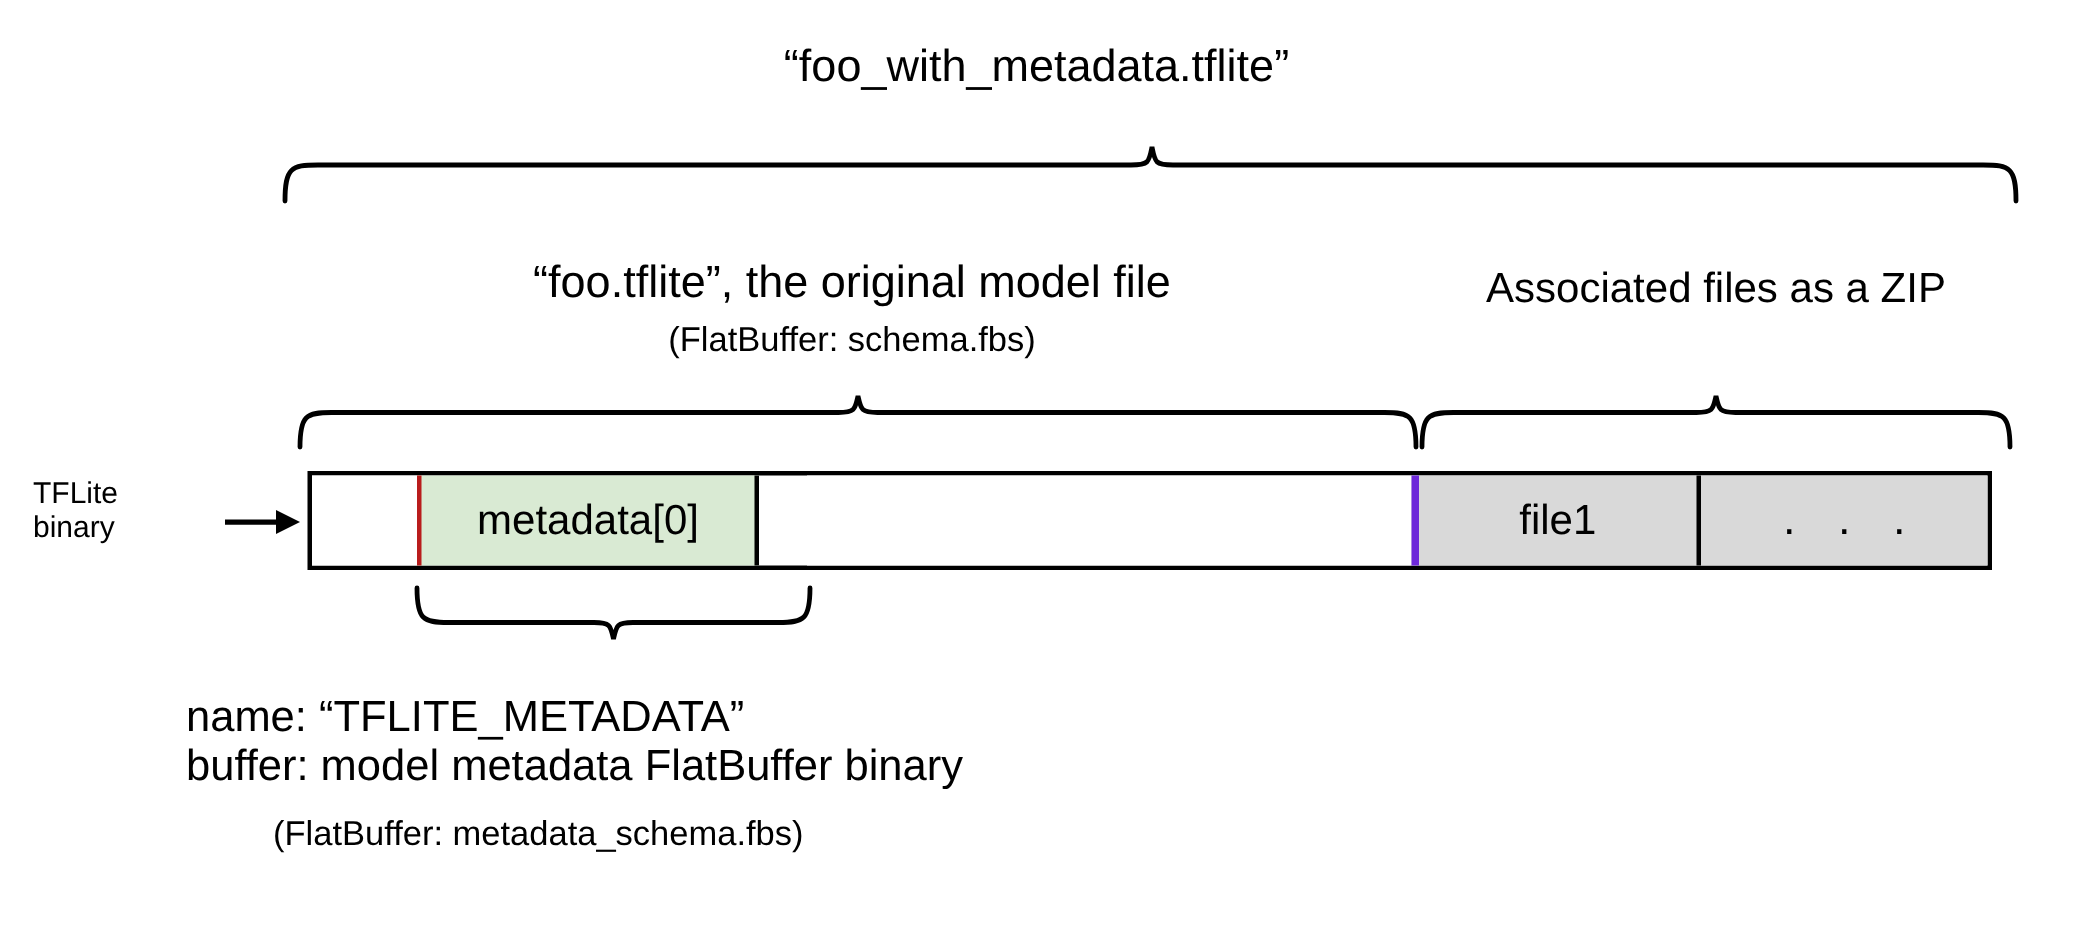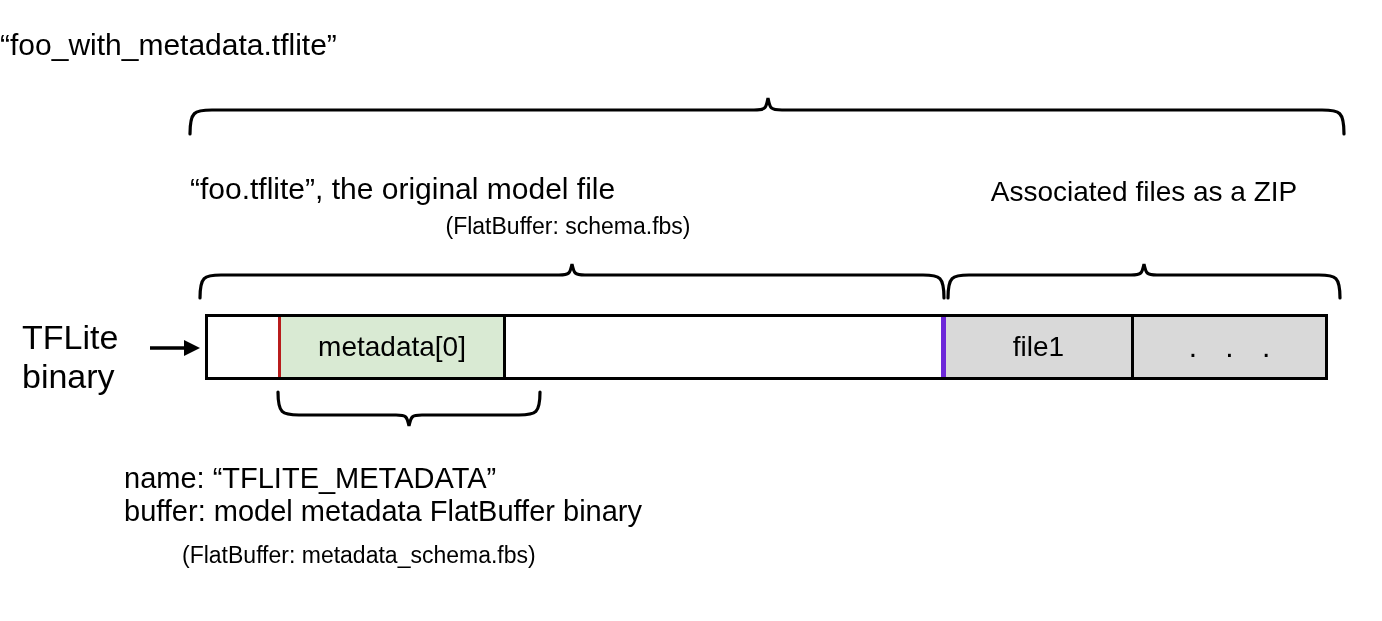--- a/index.html
+++ b/index.html
@@ -22,29 +22,30 @@
     white-space: nowrap;
     color: #000000;
     line-height: 1.15;
   }
 
   
   #title-main {
     left: 0;
     top: 28px;
     width: 1382px;
-    text-align: left;
+    text-align: center;
     font-size: 30px;
     white-space: nowrap;
   }
   
   #label-model-file {
     left: 190px;
     top: 172px;
     width: 756px;
+    text-align: center;
     font-size: 30px;
   }
   #label-model-file-sub {
     left: 190px;
     top: 213px;
     width: 756px;
     text-align: center;
     font-size: 23px;
   }
   
@@ -55,21 +56,21 @@
     text-align: center;
     font-size: 28px;
   }
 
   
   #left-caption {
     left: 22px;
     top: 318px;
     width: 120px;
     text-align: left;
-    font-size: 34px;
+    font-size: 20px;
   }
   #left-caption .l2 { display: block; }
 
   #arrow {
     position: absolute;
     left: 150px;
     top: 337px;
     width: 52px;
     height: 22px;
   }

